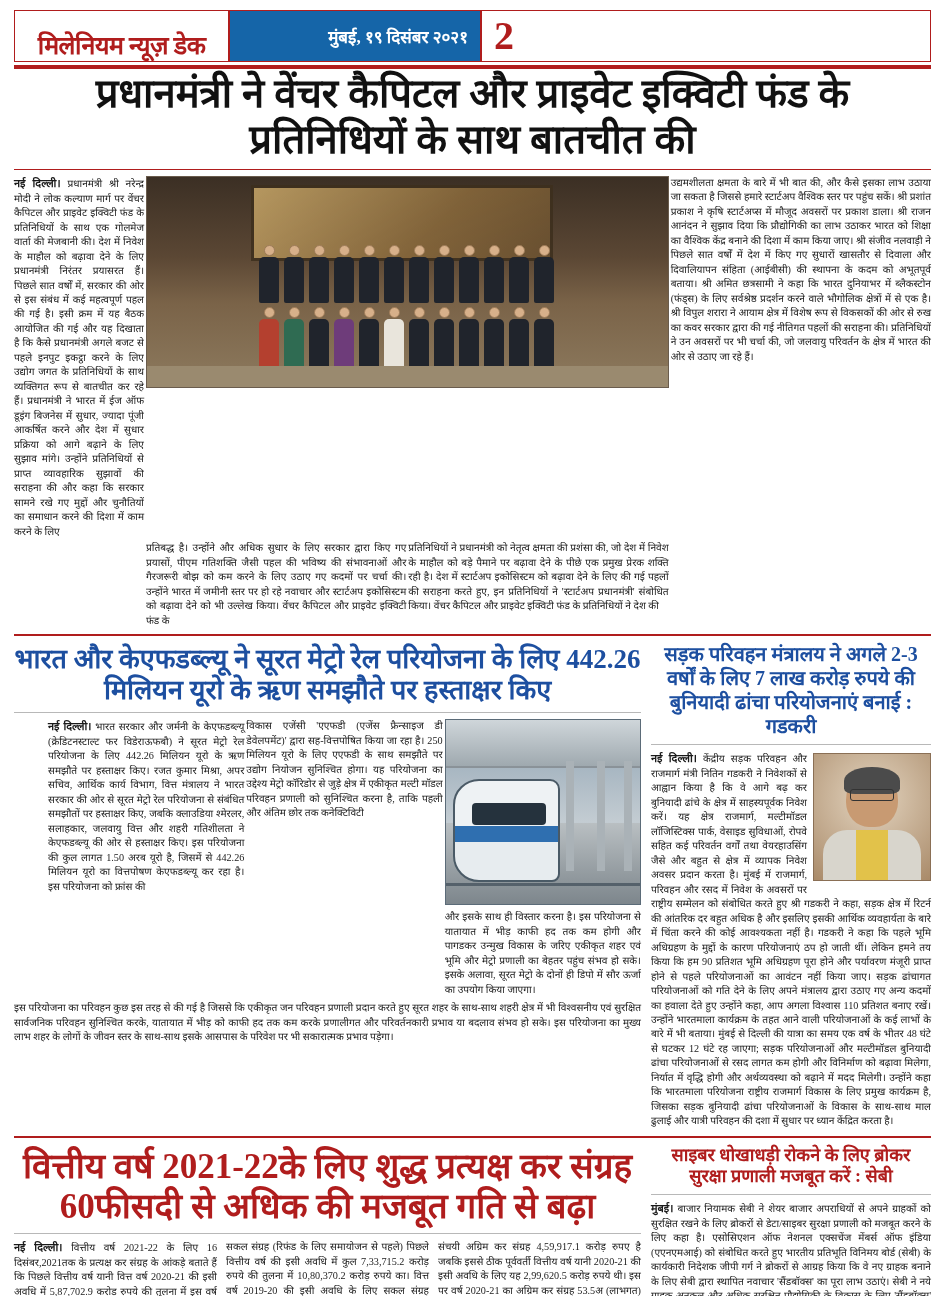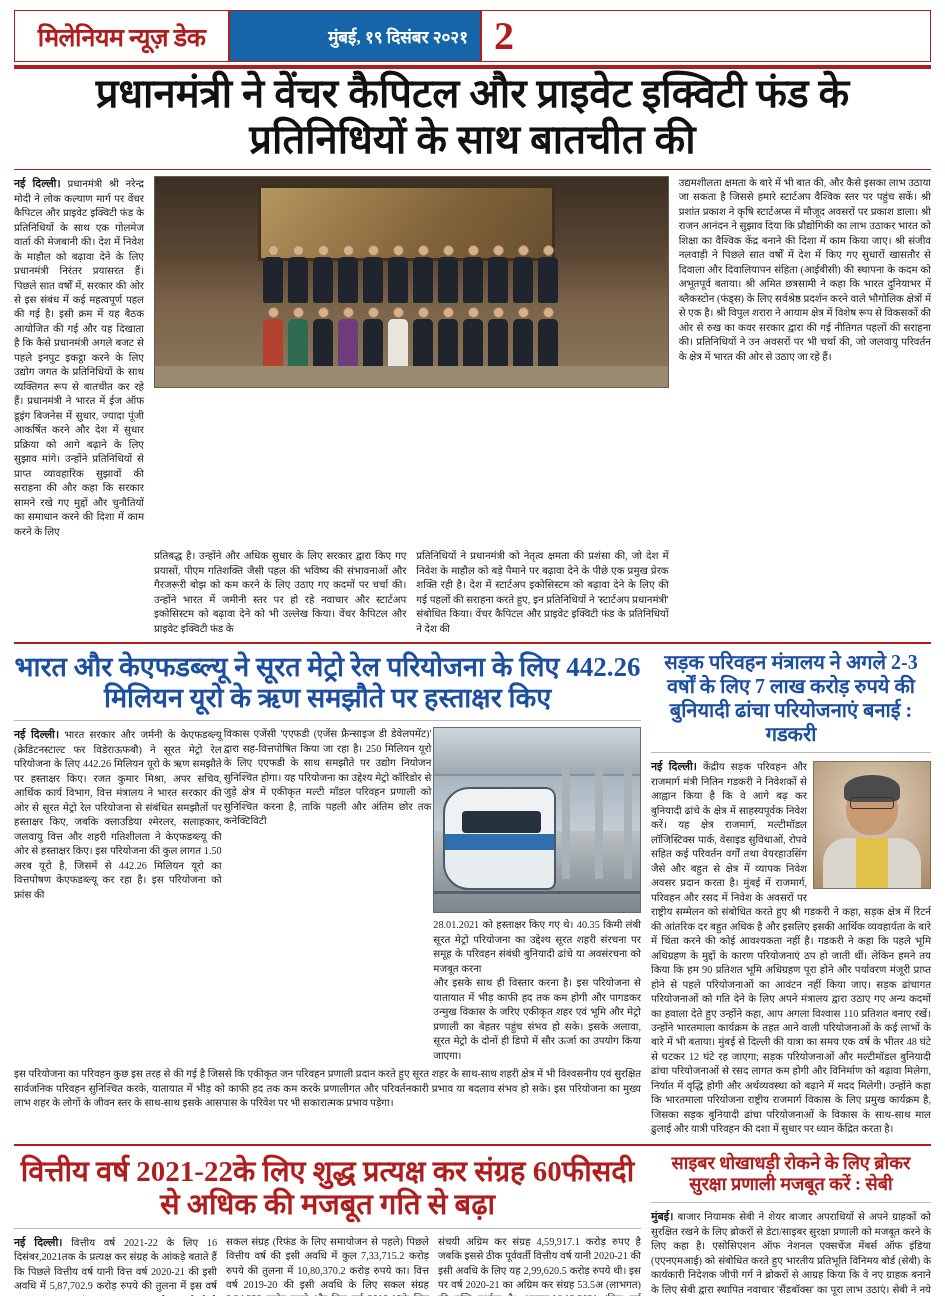--- a/index.html
+++ b/index.html
@@ -26,21 +26,21 @@
     align-items: stretch;
     height: 52px;
     border: 1px solid #b01d1d;
     background: #ffffff;
     position: relative;
   }
   .mast-logo {
     width: 215px;
     background: #ffffff;
     display: flex;
-    align-items: center;
+    align-items: flex-end;
     justify-content: center;
     border-right: 2px solid #b01d1d;
   }
   .mast-logo span {
     font-family: "Liberation Serif", serif;
     font-weight: bold;
     font-size: 25px;
     color: #b01d1d;
     letter-spacing: -0.5px;
   }
@@ -103,21 +103,21 @@
   .headline {
     font-family: "Liberation Serif", serif;
     font-weight: bold;
     color: #111;
     text-align: center;
     line-height: 1.15;
   }
   .h-main { font-size: 40px; margin: 2px 0 6px 0; }
   .h-sec  { font-size: 27px; color: #1d4fa0; margin: 4px 0 6px 0; }
   .h-small{ font-size: 20px; color: #1d4fa0; margin: 2px 0 6px 0; line-height:1.2; }
-  .h-fin  { font-size: 29px; color: #b01d1d; margin: 4px 0 6px 0; }
+  .h-fin  { font-size: 35px; color: #b01d1d; margin: 4px 0 6px 0; }
   .h-cyber{ font-size: 18px; color: #b01d1d; margin: 2px 0 5px 0; line-height:1.2; }
 
   .sep { height: 2px; background: #b01d1d; margin: 6px 0 4px 0; }
 
   
   .body-txt {
     font-family: "Liberation Serif", serif;
     font-size: 10.2px;
     line-height: 1.42;
     text-align: justify;
@@ -126,21 +126,21 @@
   }
   .dateline {
     font-weight: bold;
     font-size: 11px;
   }
 
   
   .story1 {
     display: grid;
     grid-template-columns: 130px 1fr 1fr 1fr;
-    gap: 10px;
+    gap: 2px;
   }
   .s1-photo {
     grid-column: 2 / 4;
     width: 100%;
     height: 212px;
     margin-bottom: 5px;
     position: relative;
     overflow: hidden;
     background: linear-gradient(#2a2018, #6b5744);
     border: 1px solid #6a5c4d;
@@ -181,20 +181,21 @@
   .pg-floor {
     position: absolute; bottom: 0; left: 0; right: 0; height: 10%;
     background: #9a8a6f;
   }
 
   
   .story2 {
     display: grid;
     grid-template-columns: 1fr 1fr 1fr;
     gap: 2px;
+    margin-left: 34px;
   }
   .s2-photo {
     width: 100%;
     height: 186px;
     margin-bottom: 5px;
     position: relative;
     overflow: hidden;
     background: #6c7d8c;
     border: 1px solid #5b6b78;
   }
@@ -434,21 +435,20 @@
             <div class="metro-roof"></div>
             <div class="metro-platform"></div>
             <div class="metro-pillar" style="left:62%"></div>
             <div class="metro-pillar" style="left:78%"></div>
             <div class="metro-pillar" style="left:92%"></div>
             <div class="metro-train">
               <div class="metro-win"></div>
             </div>
             <div class="metro-line"></div>
           </div>
-          <div class="body-txt">28.01.2021 को हस्ताक्षर किए गए थे। 40.35 किमी लंबी सूरत मेट्रो परियोजना का उद्देश्य सूरत शहरी संरचना पर समूह के परिवहन संबंधी बुनियादी ढांचे या अवसंरचना को मजबूत करना</div>
           <div class="body-txt">और इसके साथ ही विस्तार करना है। इस परियोजना से यातायात में भीड़ काफी हद तक कम होगी और पागडकर उन्मुख विकास के जरिए एकीकृत शहर एवं भूमि
 
 और मेट्रो प्रणाली का बेहतर पहुंच संभव हो सके। इसके अलावा, सूरत मेट्रो के दोनों ही डिपो में सौर ऊर्जा का उपयोग किया जाएगा।</div>
         </div>
       </div>
       <div class="body-txt" style="margin-top:4px;">इस परियोजना का परिवहन कुछ इस तरह से की गई है जिससे कि एकीकृत जन परिवहन प्रणाली प्रदान करते हुए सूरत शहर के साथ-साथ शहरी क्षेत्र में भी विश्वसनीय एवं सुरक्षित सार्वजनिक परिवहन सुनिश्चित करके, यातायात में भीड़ को काफी हद तक कम करके प्रणालीगत और परिवर्तनकारी प्रभाव या बदलाव संभव हो सके। इस परियोजना का मुख्य लाभ शहर के लोगों के जीवन स्तर के साथ-साथ इसके आसपास के परिवेश पर भी सकारात्मक प्रभाव पड़ेगा।</div>
     </div>
 
     <div class="rail-box">
       <div class="headline h-small">सड़क परिवहन मंत्रालय ने अगले 2-3 वर्षों के लिए 7 लाख करोड़ रुपये की बुनियादी ढांचा परियोजनाएं बनाई : गडकरी</div>

